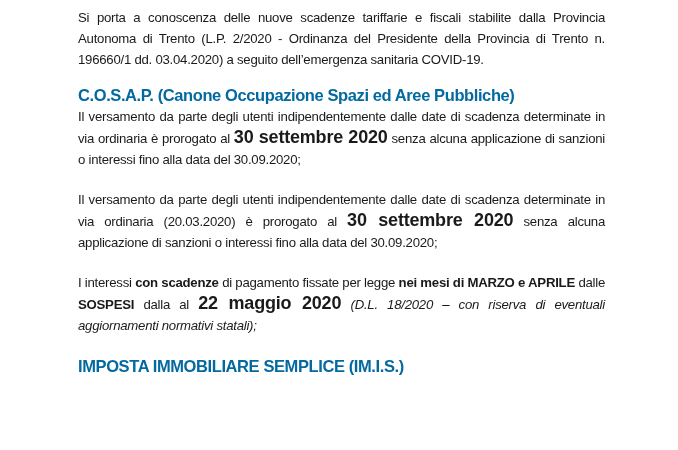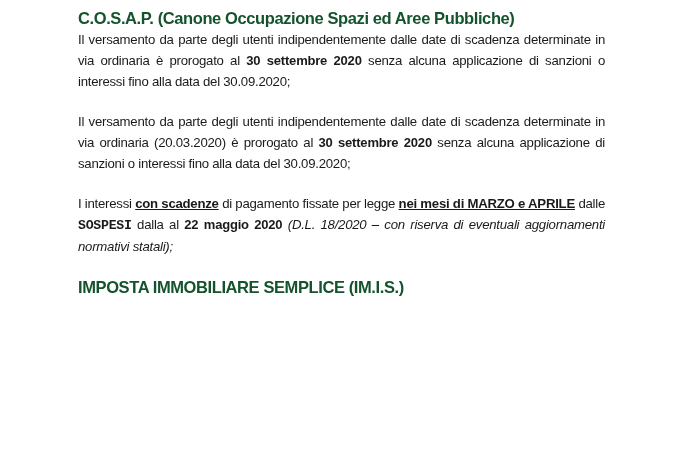--- a/index.html
+++ b/index.html
@@ -7,36 +7,37 @@
   .page {
     position: absolute; left: 78px; top: 7px; width: 527px;
     font-family: "Liberation Sans", sans-serif;
     color: #1a1a1a;
     font-size: 13.2px;
     letter-spacing: -0.25px;
   }
   p { margin: 0; line-height: 21px; text-align: justify; }
   .intro { margin-bottom: 14px; }
   h2 {
-    margin: 0; color: #14532d;
+    margin: 0; color: #0369a1;
     font-family: "Liberation Sans", sans-serif;
     font-weight: bold; font-size: 16.5px; line-height: 22px;
     letter-spacing: -0.4px;
   }
   .section { margin-bottom: 19px; }
-  .big { font-weight: bold; font-size: 13px; letter-spacing: -0.2px; }
-  .u { font-weight: bold; text-decoration: underline; }
-  .b { font-weight: bold; font-family: Liberation Mono, monospace; }
+  .big { font-weight: bold; font-size: 18px; letter-spacing: -0.2px; }
+  .u { font-weight: bold; }
+  .b { font-weight: bold; }
   .i { font-style: italic; }
 </style>
 </head>
 <body>
 
 <div class="page">
 
+  <p class="intro">Si porta a conoscenza delle nuove scadenze tariffarie e fiscali stabilite dalla Provincia Autonoma di Trento (L.P. 2/2020 - Ordinanza del Presidente della Provincia di Trento n. 196660/1 dd. 03.04.2020) a seguito dell’emergenza sanitaria COVID-19.</p>
 
   <div class="section">
     <h2>C.O.S.A.P. (Canone Occupazione Spazi ed Aree Pubbliche)</h2>
     <p><span>Il versamento da parte degli utenti indipendentemente dalle date di scadenza determinate in via ordinaria è prorogato al </span><span class="big">30 settembre 2020</span><span> senza alcuna applicazione di sanzioni o interessi fino alla data del 30.09.2020;</span></p>
   </div>
 
   <div class="section">
     <p><span>Il versamento da parte degli utenti indipendentemente dalle date di scadenza determinate in via ordinaria (20.03.2020) è prorogato al </span><span class="big">30 settembre 2020</span><span> senza alcuna applicazione di sanzioni o interessi fino alla data del 30.09.2020;</span></p>
   </div>
 

